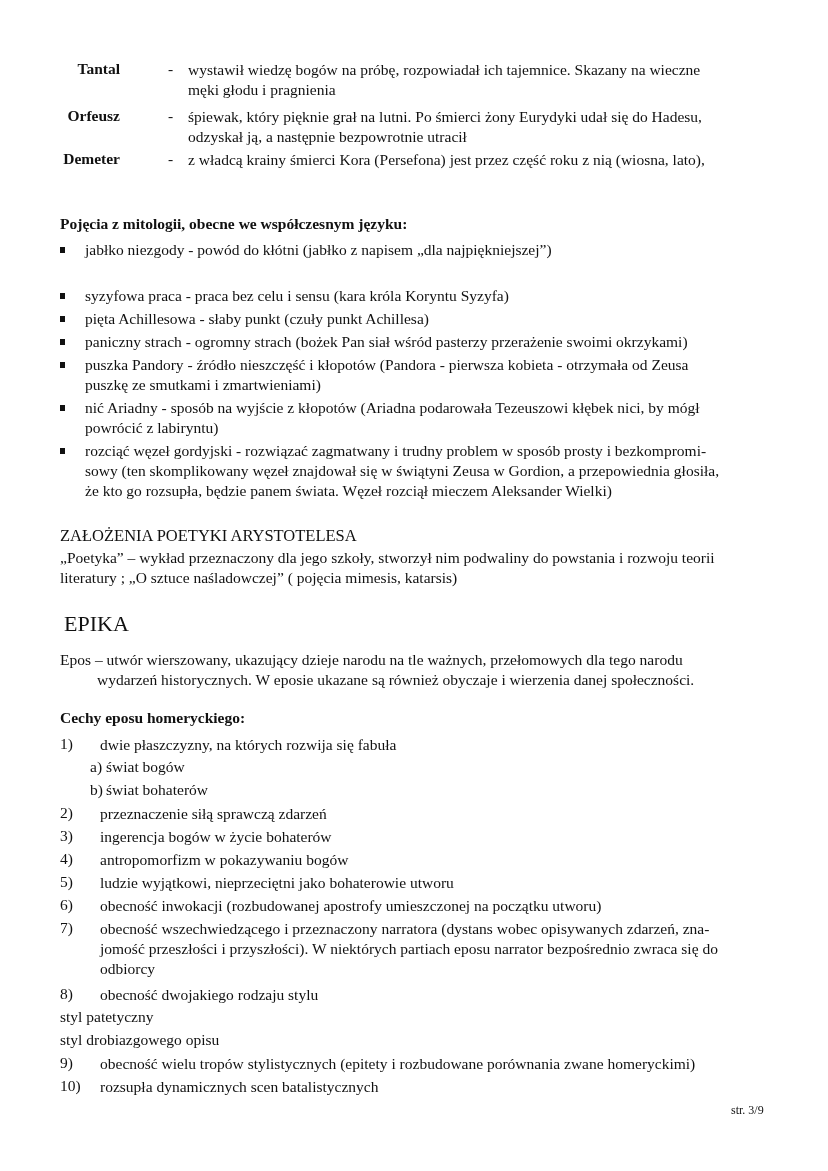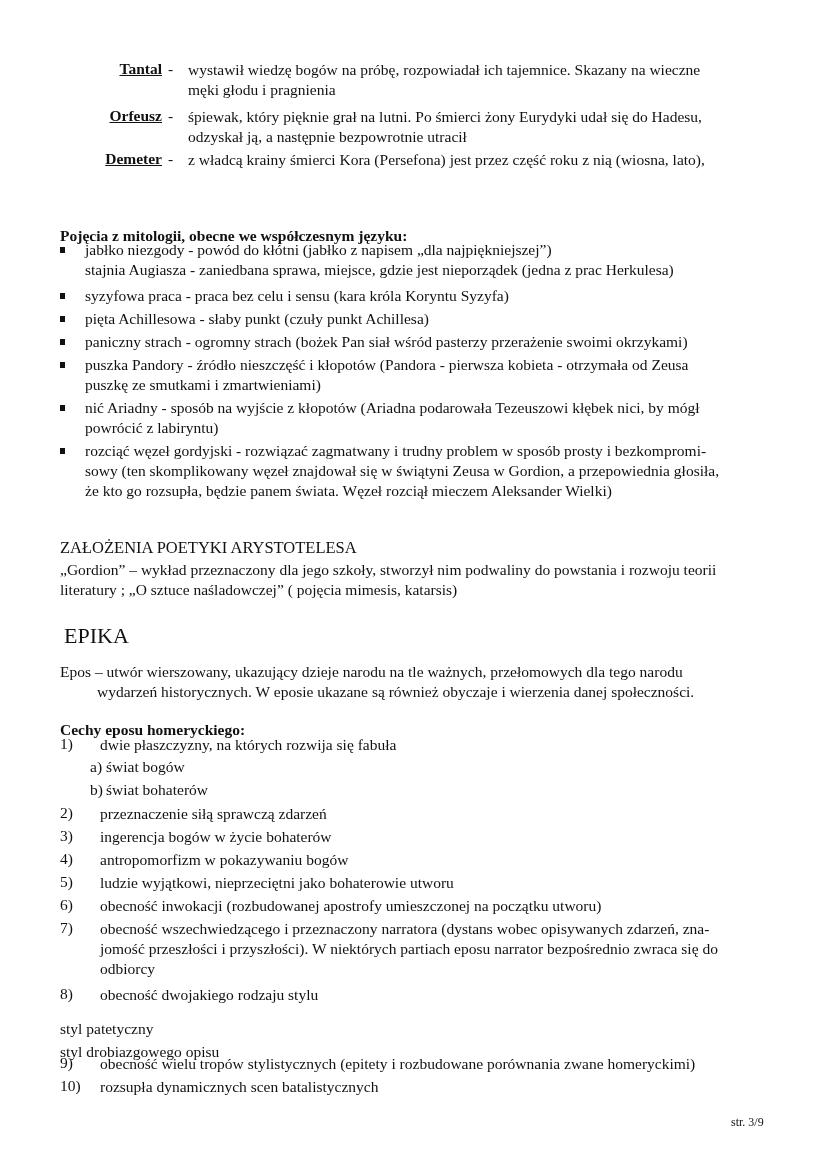--- a/index.html
+++ b/index.html
@@ -1,24 +1,24 @@
 <!DOCTYPE html>
 <html><head>
 <meta charset="utf-8">
 <style>
   html, body { margin: 0; padding: 0; background: #ffffff; }
   body {
     width: 828px; height: 1171px; position: relative; overflow: hidden;
     font-family: "Liberation Serif", serif; color: #111111; font-size: 15.5px;
   }
-  .abs { position: absolute; white-space: nowrap; margin-top: 12px; }
+  .abs { position: absolute; white-space: nowrap; }
   .line { line-height: 20px; }
   
   .myth { position: absolute; left: 0; width: 828px; }
-  .myth .name { position: absolute; right: 666px; font-weight: bold; text-decoration: underline; }
+  .myth .name { position: absolute; right: 708px; font-weight: bold; }
   .myth .dash { position: absolute; left: 168px; }
   .myth .desc { position: absolute; left: 188px; line-height: 20px; }
   .bold { font-weight: bold; }
   .bullet-item { position: absolute; left: 60px; }
   .bullet-item .mark { position: absolute; left: 0; top: 7px; width: 5px; height: 6px; background: #111; }
   .bullet-item .txt { position: absolute; left: 25px; line-height: 20px; white-space: nowrap; }
   .num-item { position: absolute; left: 60px; }
   .num-item .n { position: absolute; left: 0; }
   .num-item .txt { position: absolute; left: 40px; line-height: 20px; white-space: nowrap; }
   .sub-item { position: absolute; left: 90px; }
@@ -53,21 +53,20 @@
     <div>z władcą krainy śmierci Kora (Persefona) jest przez część roku z nią (wiosna, lato),</div>
   </div>
 </div>
 
 <div class="abs bold" style="left:60px; top:215px;">Pojęcia z mitologii, obecne we współczesnym języku:</div>
 
 <div class="bullet-item" style="top:240px;">
   <span class="mark"></span>
   <div class="txt">
     <div>jabłko niezgody - powód do kłótni (jabłko z napisem „dla najpiękniejszej”)</div>
-    <div>stajnia Augiasza - zaniedbana sprawa, miejsce, gdzie jest nieporządek (jedna z prac Herkulesa)</div>
   </div>
 </div>
 <div class="bullet-item" style="top:286px;">
   <span class="mark"></span>
   <div class="txt">
       <div>syzyfowa praca - praca bez celu i sensu (kara króla Koryntu Syzyfa)</div>
     </div>
 </div>
 <div class="bullet-item" style="top:309px;">
   <span class="mark"></span>
@@ -99,21 +98,21 @@
   <span class="mark"></span>
   <div class="txt">
     <div>rozciąć węzeł gordyjski - rozwiązać zagmatwany i trudny problem w sposób prosty i bezkompromi-</div>
     <div>sowy (ten skomplikowany węzeł znajdował się w świątyni Zeusa w Gordion, a przepowiednia głosiła,</div>
     <div>że kto go rozsupła, będzie panem świata. Węzeł rozciął mieczem Aleksander Wielki)</div>
   </div>
 </div>
 
 <div class="abs heading" style="left:60px; top:526px;">ZAŁOŻENIA POETYKI ARYSTOTELESA</div>
 <div class="abs line" style="left:60px; top:548px;">
-  <div>„Gordion” – wykład przeznaczony dla jego szkoły, stworzył nim podwaliny do powstania i rozwoju teorii</div>
+  <div>„Poetyka” – wykład przeznaczony dla jego szkoły, stworzył nim podwaliny do powstania i rozwoju teorii</div>
   <div>literatury ; „O sztuce naśladowczej” ( pojęcia mimesis, katarsis)</div>
 </div>
 
 <div class="abs heading" style="left:64px; top:611px; font-size:22px;">EPIKA</div>
 <div class="abs line" style="left:60px; top:650px;">
   <div>Epos – utwór wierszowany, ukazujący dzieje narodu na tle ważnych, przełomowych dla tego narodu</div>
   <div style="padding-left:37px;">wydarzeń historycznych. W eposie ukazane są również obyczaje i wierzenia danej społeczności.</div>
 </div>
 
 <div class="abs bold" style="left:60px; top:709px;">Cechy eposu homeryckiego:</div>

